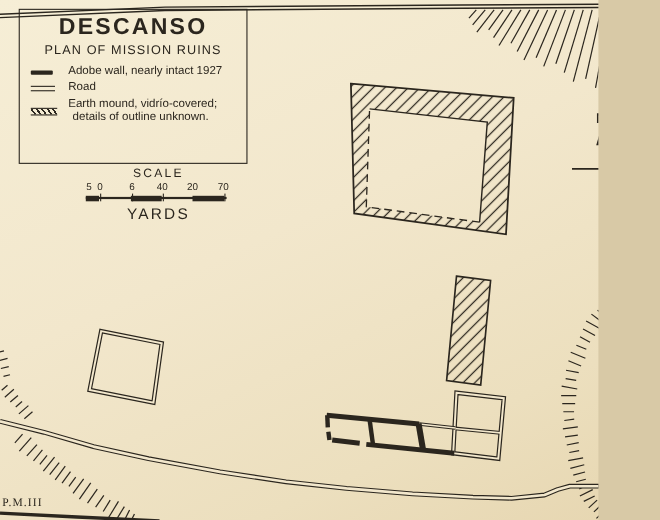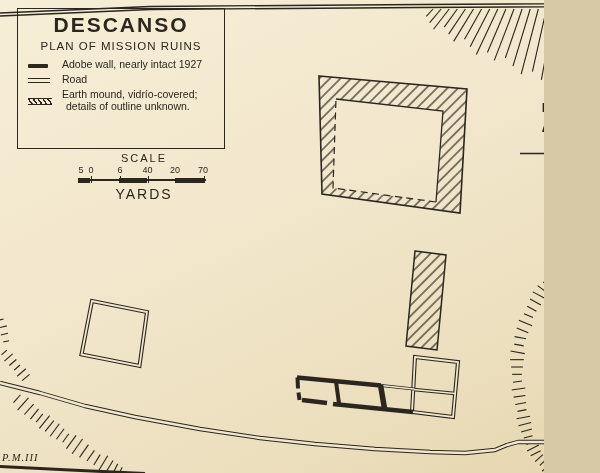--- a/index.html
+++ b/index.html
@@ -31,21 +31,21 @@
   .scale{position:absolute;left:48px;top:152px;width:136px;height:48px;font-size:9.5px;margin-left:28px;}
   .scale-heading{position:absolute;left:50%;top:0;transform:translateX(-50%);font-size:11px;letter-spacing:2px;}
   .scale-unit{position:absolute;left:50%;top:34px;transform:translateX(-50%);font-size:14px;letter-spacing:2px;}
   .tick-label{position:absolute;top:13px;transform:translateX(-50%);font-size:9px;}
   .bar-line{position:absolute;left:2px;top:27px;width:128px;height:1.6px;background:#2b261e;}
   .bar-fill{position:absolute;top:25.5px;height:5px;background:#2b261e;}
   .bar-tick{position:absolute;top:24px;width:1.3px;height:7px;background:#2b261e;}
   
   .compass-label{position:absolute;left:533px;top:100px;width:28px;text-align:center;
     font-size:13px;font-weight:bold;letter-spacing:1px;}
-  .surveyor-mark{position:absolute;left:2px;top:452px;font-size:10.5px;font-style:italic;
+  .surveyor-mark{position:absolute;left:2px;top:452px;font-size:10.5px;
     font-family:"Liberation Serif",serif;letter-spacing:1px;}
 </style>
 </head>
 <body>
 
 <div id="stage">
 
   <svg id="art" width="600" height="473" viewBox="0 0 600 473">
     <defs>
       <pattern id="hatch" width="7.5" height="7.5" patternUnits="userSpaceOnUse" patternTransform="rotate(45)">

